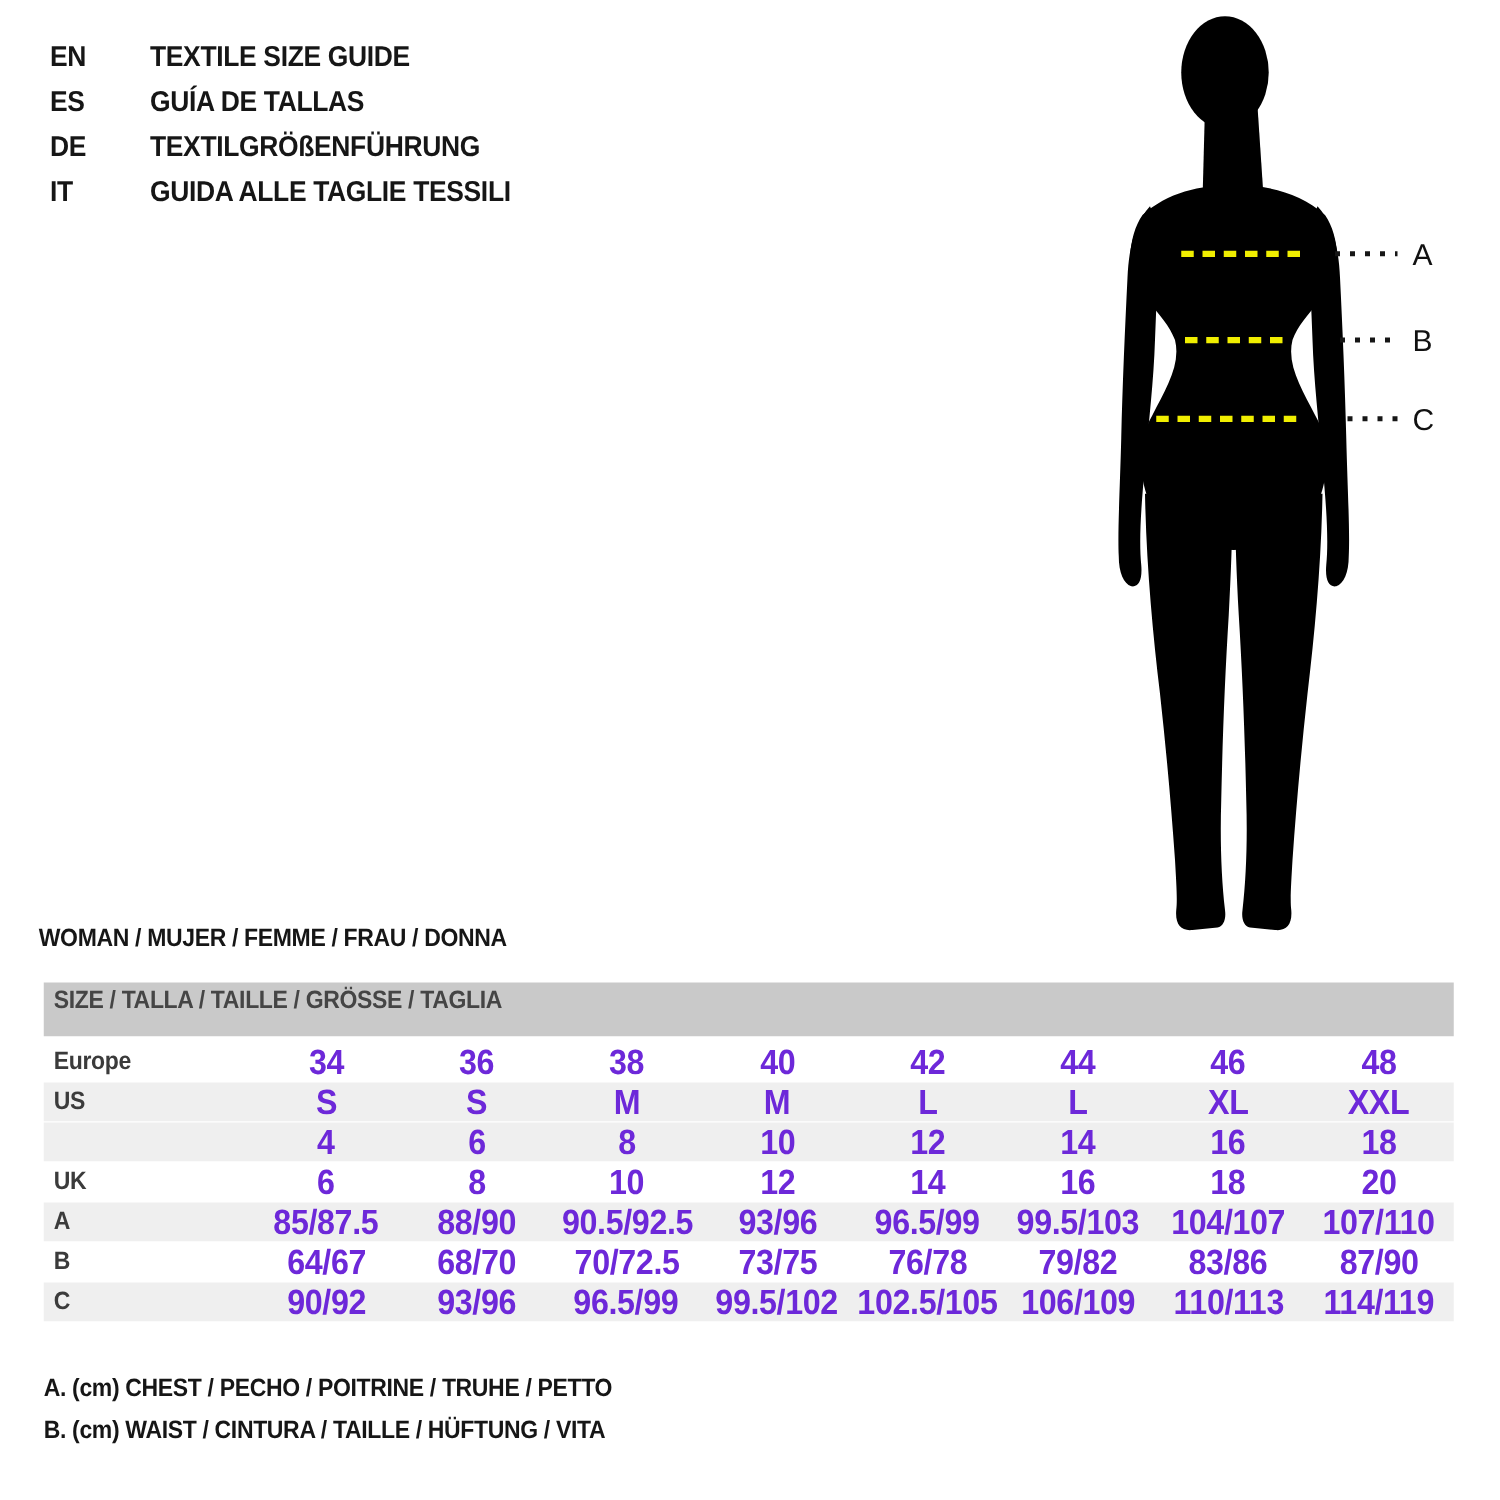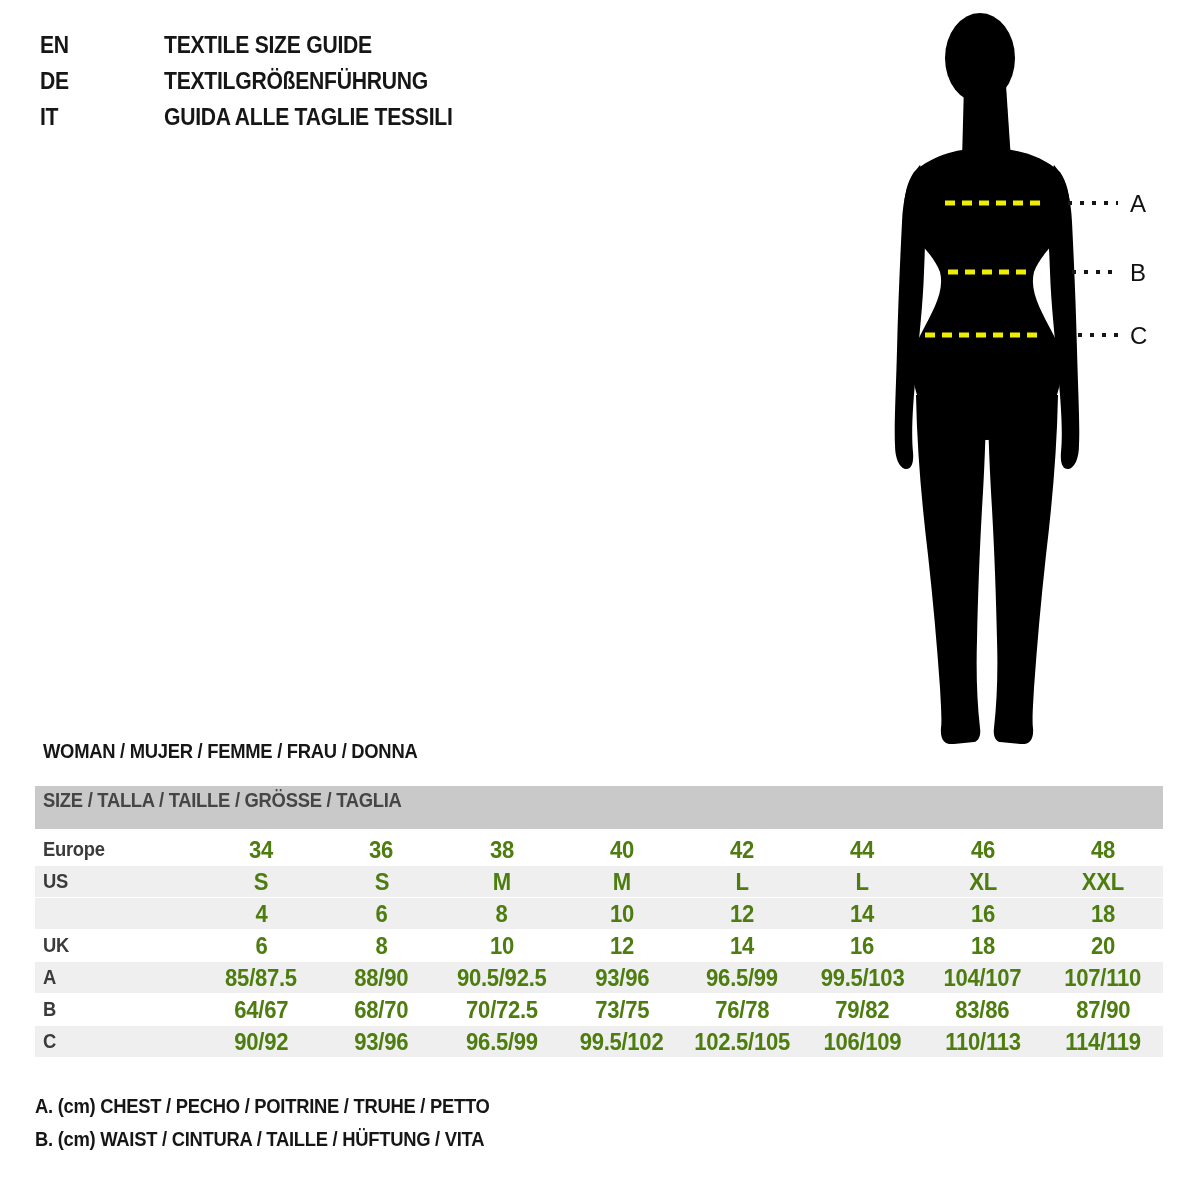--- a/index.html
+++ b/index.html
@@ -6,54 +6,58 @@
   #canvas{
     position:relative;width:1200px;height:1200px;background:#ffffff;overflow:hidden;
     font-family:"Liberation Sans", sans-serif;color:#1f1f1f;
   }
   
   .cx{display:inline-block;transform:scaleX(.92);transform-origin:0 50%;white-space:nowrap;}
   .cxc{display:inline-block;transform:scaleX(.92);transform-origin:50% 50%;white-space:nowrap;}
 
   
   .lang-block{position:absolute;left:40px;top:27px;}
-  .lang-row{display:flex;height:36px;align-items:center;font-weight:bold;font-size:23px;letter-spacing:-.3px;color:#161616;gap:44px;}
+  .lang-row{display:flex;height:36px;align-items:center;font-weight:bold;font-size:23px;letter-spacing:-.3px;color:#161616;}
   .lang-code{width:80px;flex:0 0 80px;}
 
   
   .figure-layer{position:absolute;left:890px;top:0;width:310px;height:760px;}
 
   
-  .woman-title{position:absolute;left:43px;top:740px;font-weight:bold;font-size:20px;letter-spacing:-.3px;color:#161616;}
+  .woman-title{position:absolute;left:31px;top:740px;font-weight:bold;font-size:20px;letter-spacing:-.3px;color:#161616;}
 
   
   .size-table{position:absolute;left:35px;top:786px;width:1128px;}
   .thead{height:43px;line-height:28px;background:#c9c9c9;padding-left:8px;margin-bottom:5px;
          font-weight:bold;font-size:20px;color:#454545;letter-spacing:-.3px;}
   .trow{display:flex;height:31px;margin-bottom:1px;align-items:center;background:#ffffff;}
   .trow.shaded{background:#efefef;}
   .tlabel{flex:0 0 158px;padding-left:8px;font-weight:bold;font-size:20px;color:#3b3b3b;letter-spacing:-.3px;}
-  .tcell{flex:1 1 0;text-align:center;font-weight:bold;font-size:24px;color:#4d7c0f;letter-spacing:-.3px;}
+  .tcell{flex:1 1 0;text-align:center;font-weight:bold;font-size:28px;color:#6d28d9;letter-spacing:-.3px;}
 
   
   .legend{position:absolute;left:35px;top:1090px;}
-  .legend-line{height:33px;display:flex;align-items:center;font-weight:bold;font-size:20px;letter-spacing:-.3px;color:#161616;}
+  .legend-line{height:33px;display:flex;align-items:flex-end;font-weight:bold;font-size:20px;letter-spacing:-.3px;color:#161616;}
 
   
   .marker-letter{font-family:"Liberation Sans", sans-serif;font-size:24px;font-weight:normal;fill:#111111;}
 </style>
 </head>
 <body>
 
 <div id="canvas">
 
   <div class="lang-block">
     <div class="lang-row">
       <span class="lang-code"><span class="cx">EN</span></span>
       <span class="cx">TEXTILE SIZE GUIDE</span>
+    </div>
+    <div class="lang-row">
+      <span class="lang-code"><span class="cx">ES</span></span>
+      <span class="cx">GUÍA DE TALLAS</span>
     </div>
     <div class="lang-row">
       <span class="lang-code"><span class="cx">DE</span></span>
       <span class="cx">TEXTILGRÖßENFÜHRUNG</span>
     </div>
     <div class="lang-row">
       <span class="lang-code"><span class="cx">IT</span></span>
       <span class="cx">GUIDA ALLE TAGLIE TESSILI</span>
     </div>
   </div>

